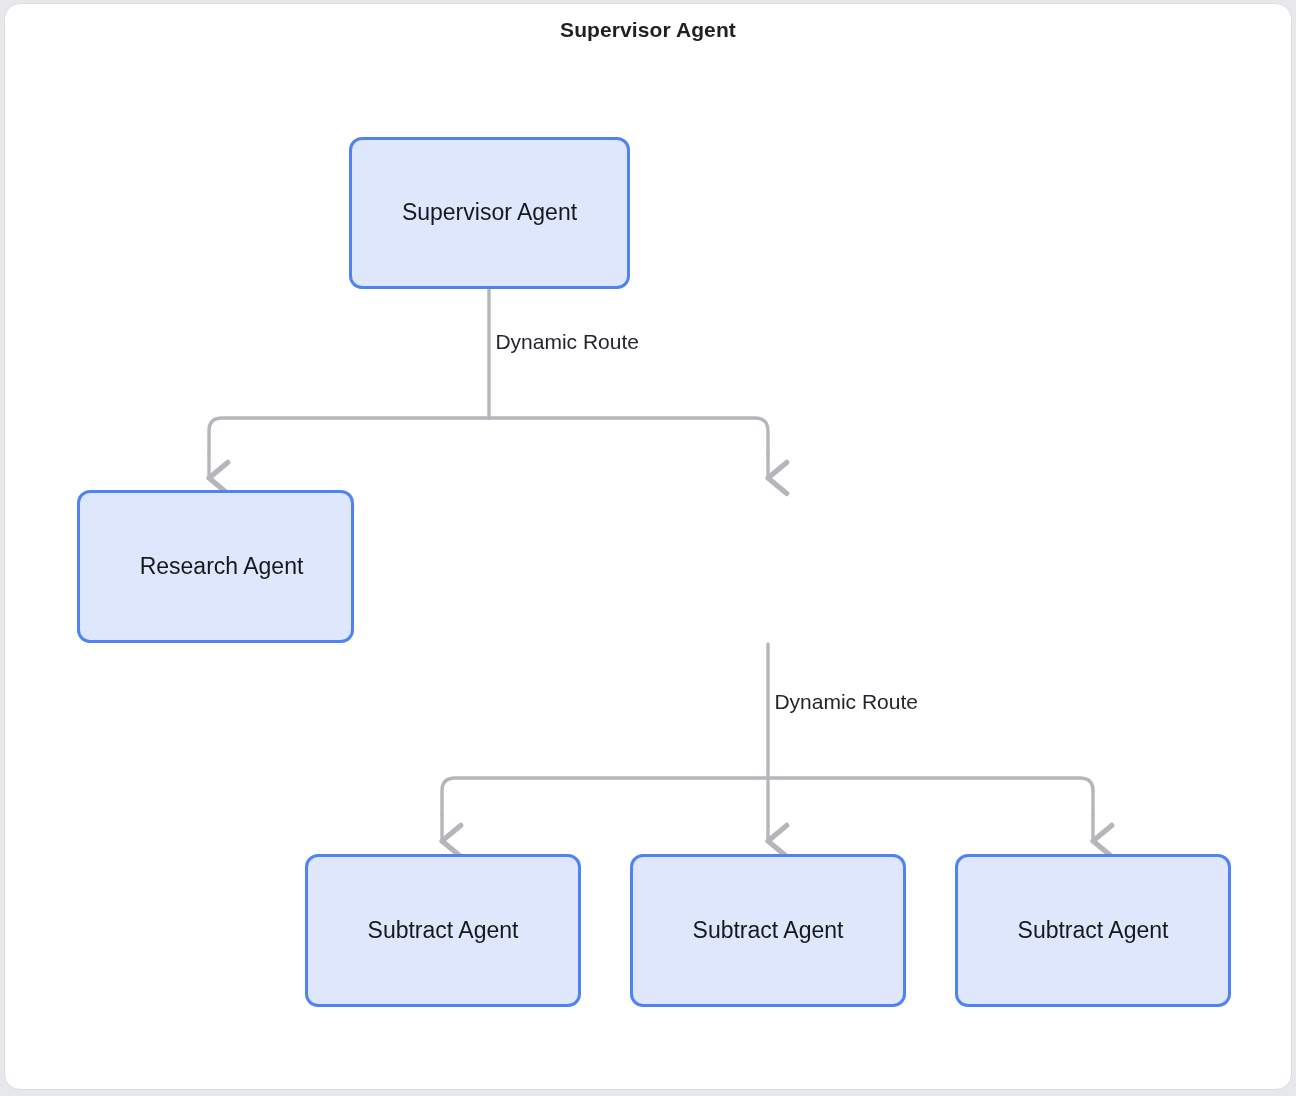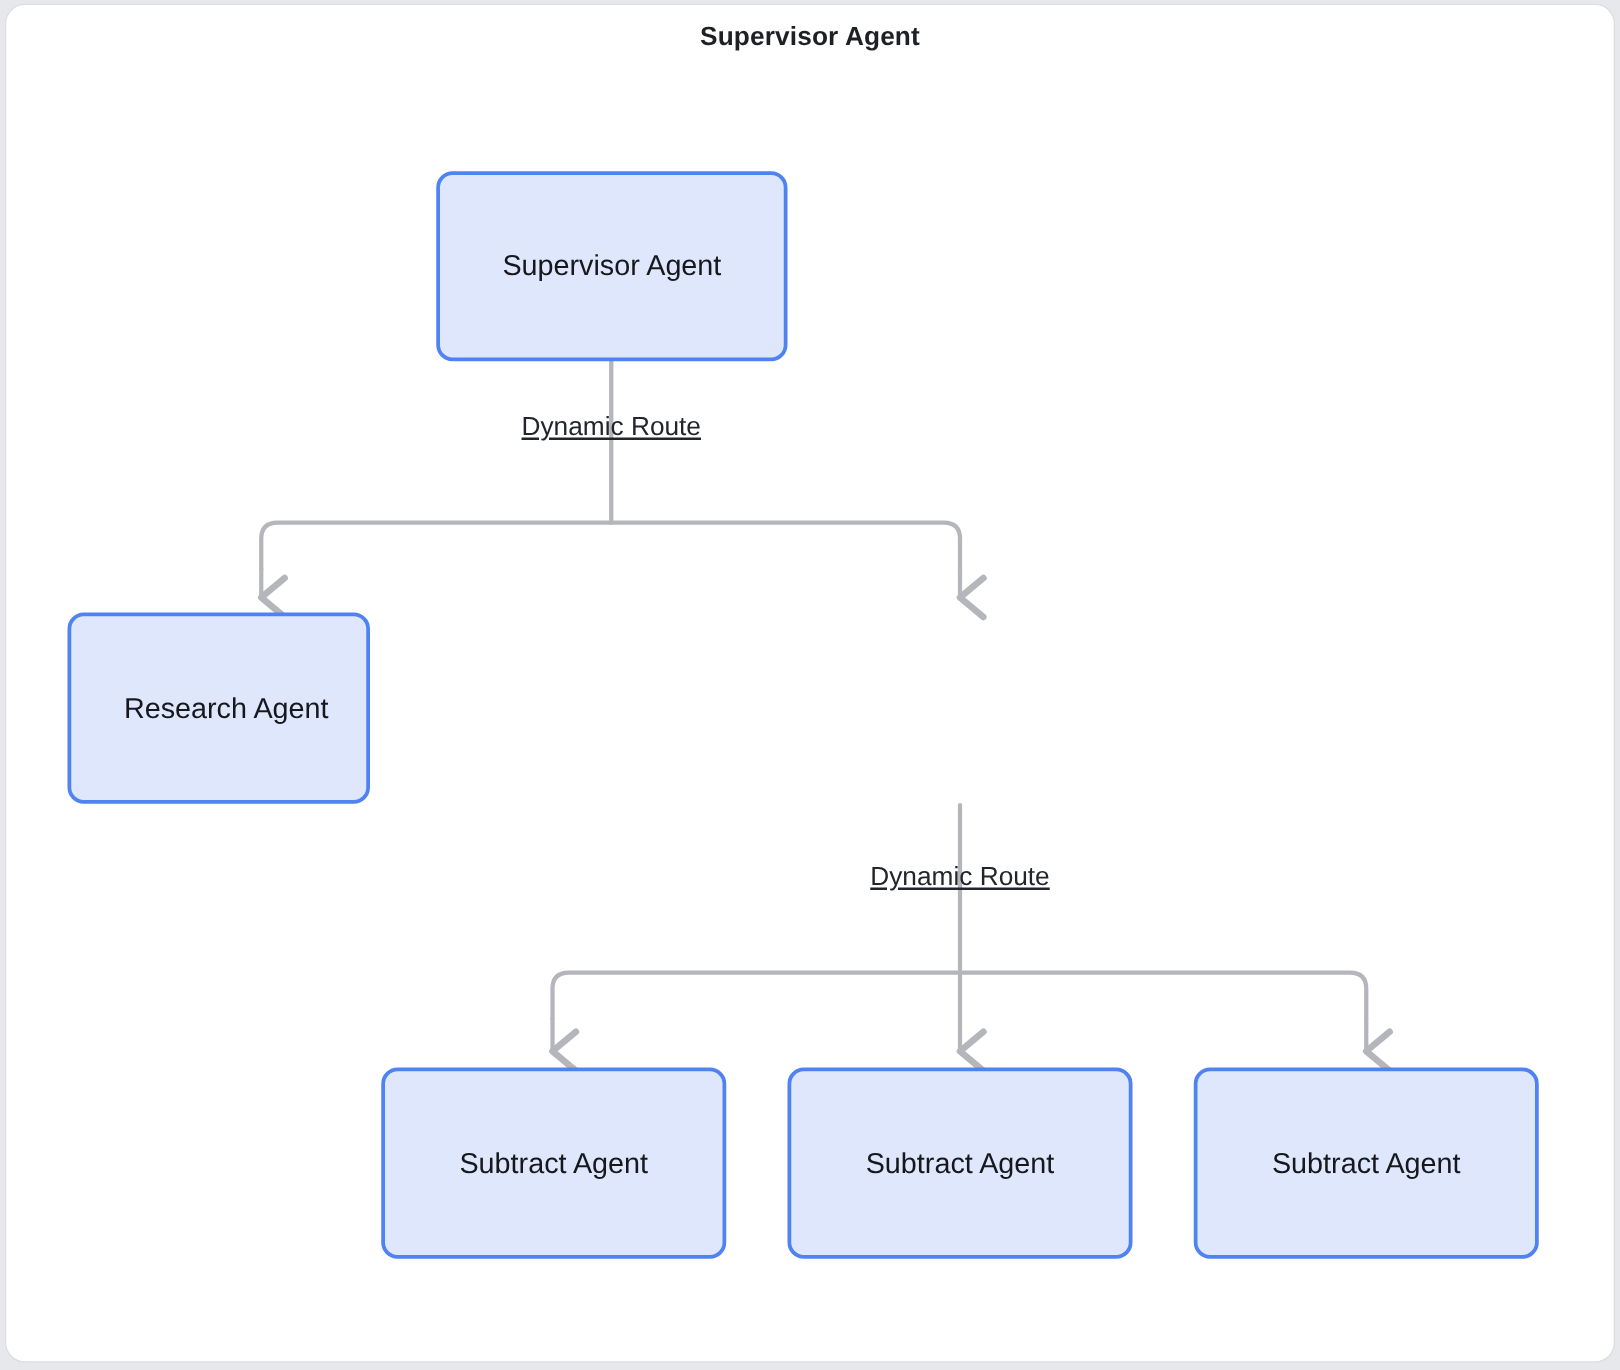--- a/index.html
+++ b/index.html
@@ -74,23 +74,22 @@
     text-align: center;
     white-space: nowrap;
   }
 
   
   .edge-label {
     position: absolute;
     font-size: 21px;
     color: #22262c;
     white-space: nowrap;
-    text-align: center;
+    text-align: right;
     background: transparent;
-    text-decoration: underline;
   }
 </style>
 </head>
 <body>
 
 <div id="canvas">
 
   <div class="frame"></div>
 
   <div class="diagram-title">Supervisor Agent</div>
@@ -126,21 +125,21 @@
   </svg>
 
   <div class="edge-label" style="left:339px; top:330px; width:300px;">Dynamic Route</div>
 
   <div class="edge-label" style="left:618px; top:690px; width:300px;">Dynamic Route</div>
 
   <div class="node" style="left:349px; top:137px; width:281px; height:152px;">
     <span class="node-label">Supervisor Agent</span>
   </div>
 
-  <div class="node" style="left:54px; top:490px; width:242px; height:153px;padding-left:12px;">
+  <div class="node" style="left:77px; top:490px; width:277px; height:153px;padding-left:12px;">
     <span class="node-label">Research Agent</span>
   </div>
 
 
   <div class="node" style="left:305px; top:854px; width:276px; height:153px;">
     <span class="node-label">Subtract Agent</span>
   </div>
 
   <div class="node" style="left:630px; top:854px; width:276px; height:153px;">
     <span class="node-label">Subtract Agent</span>

